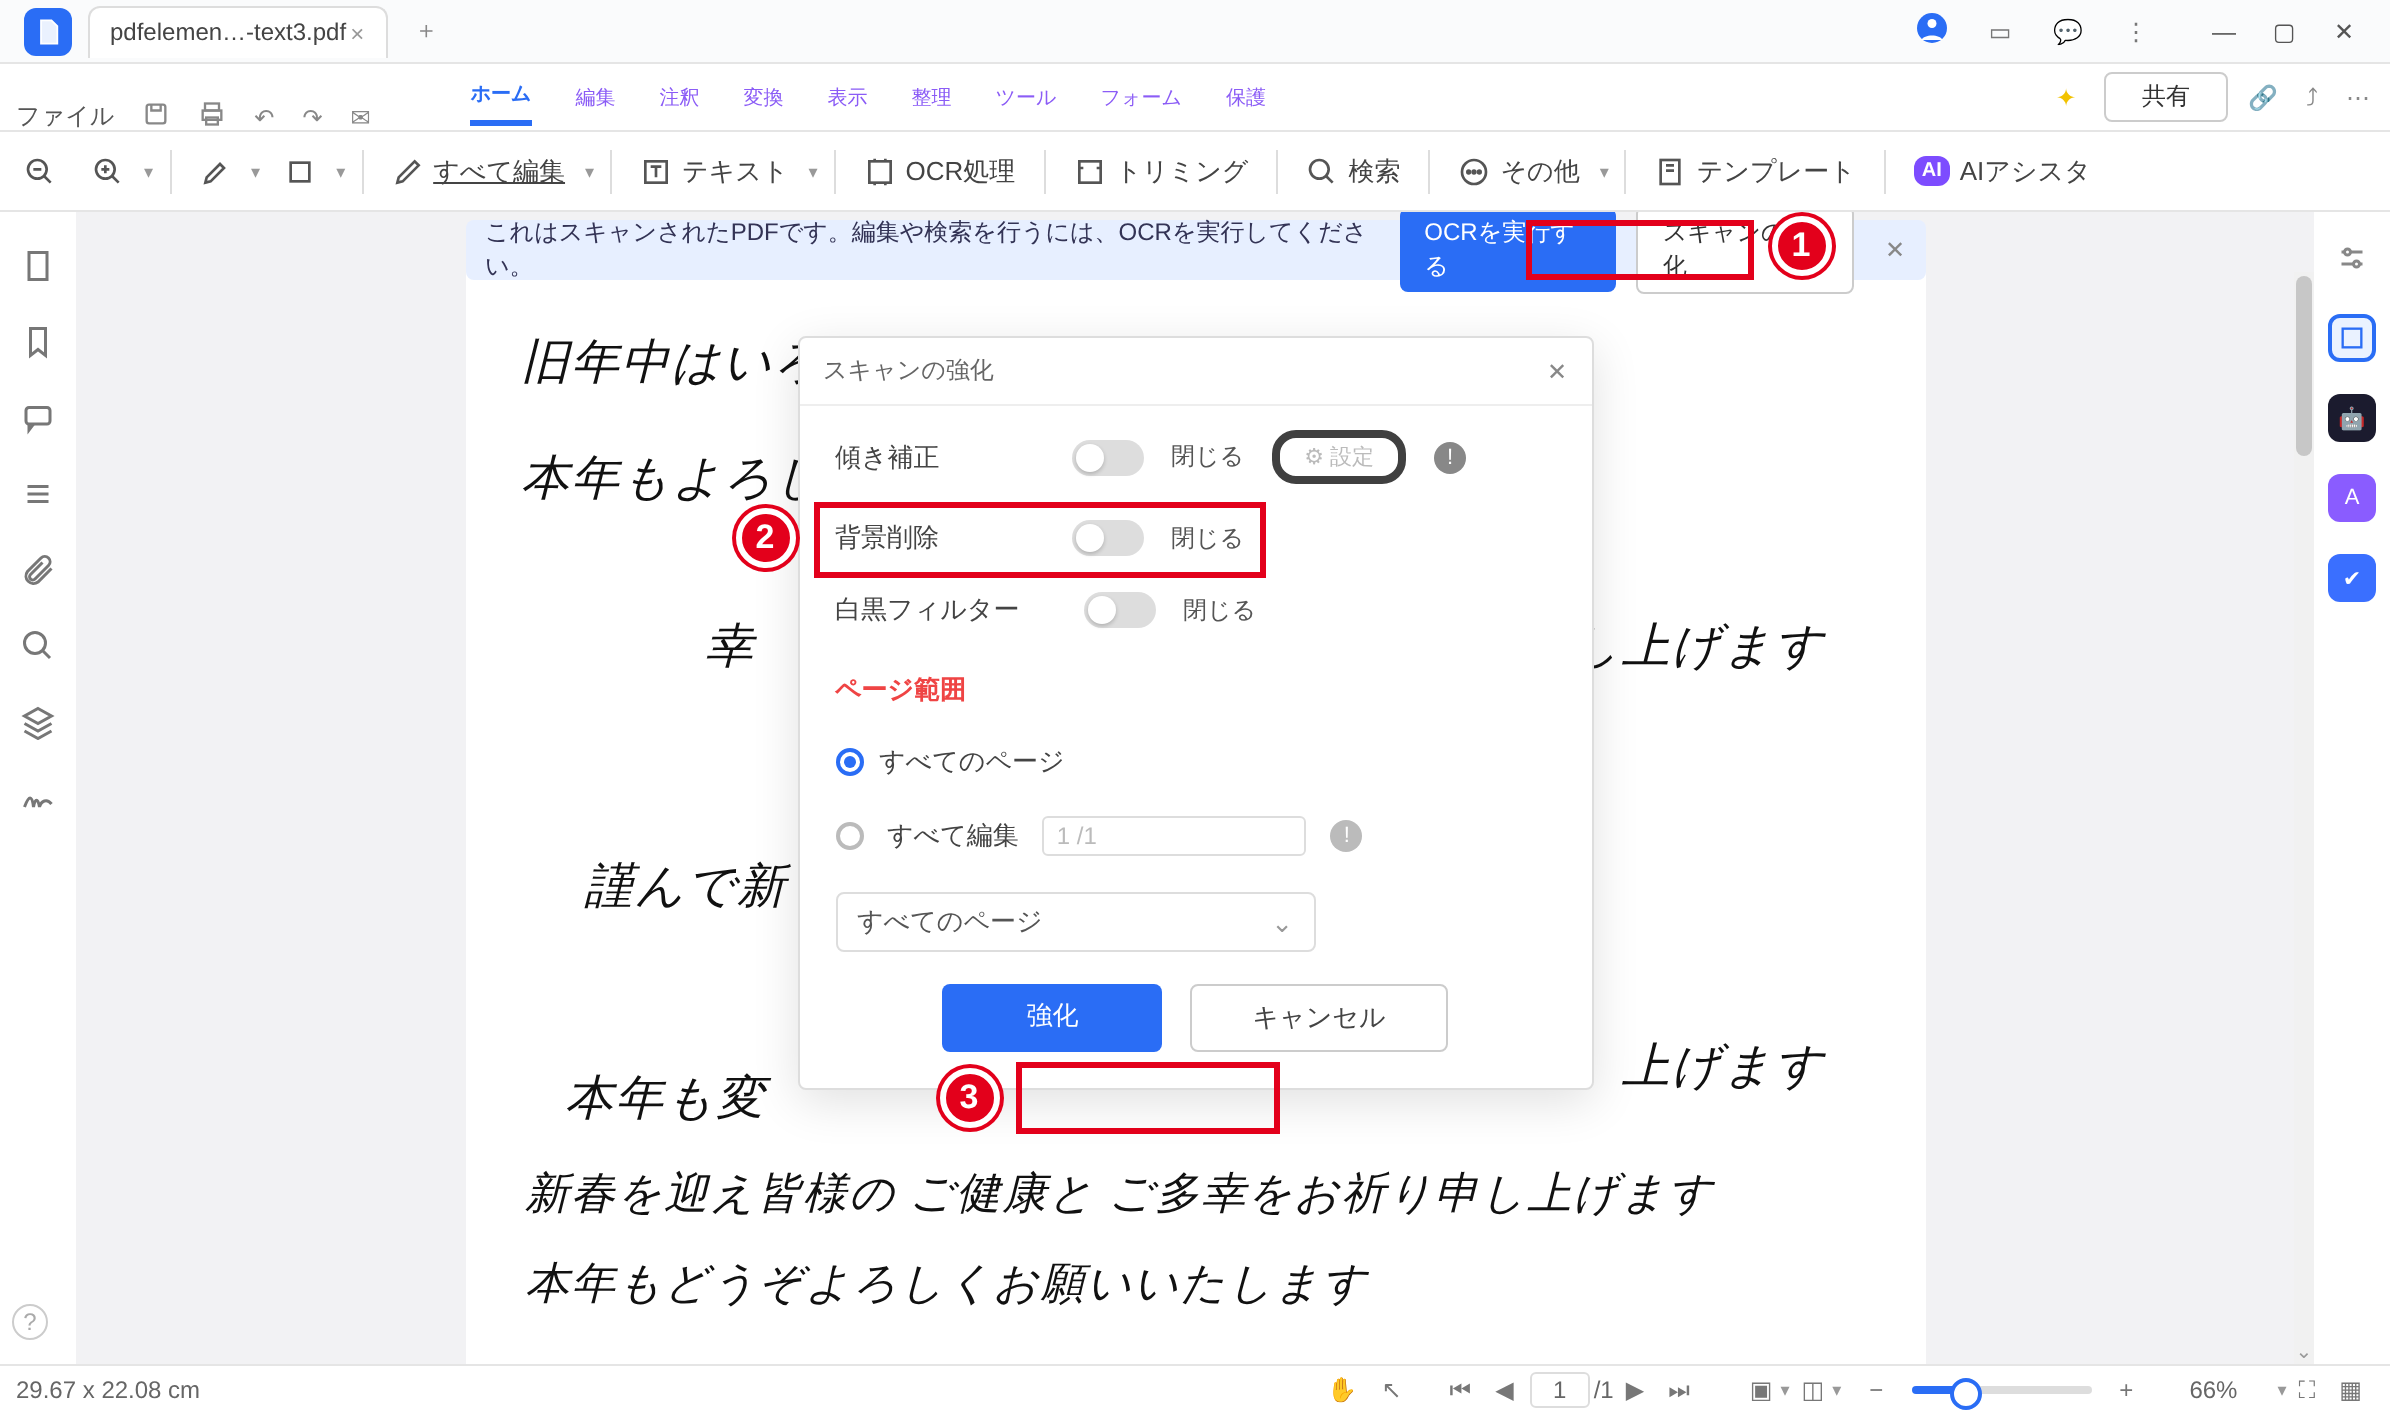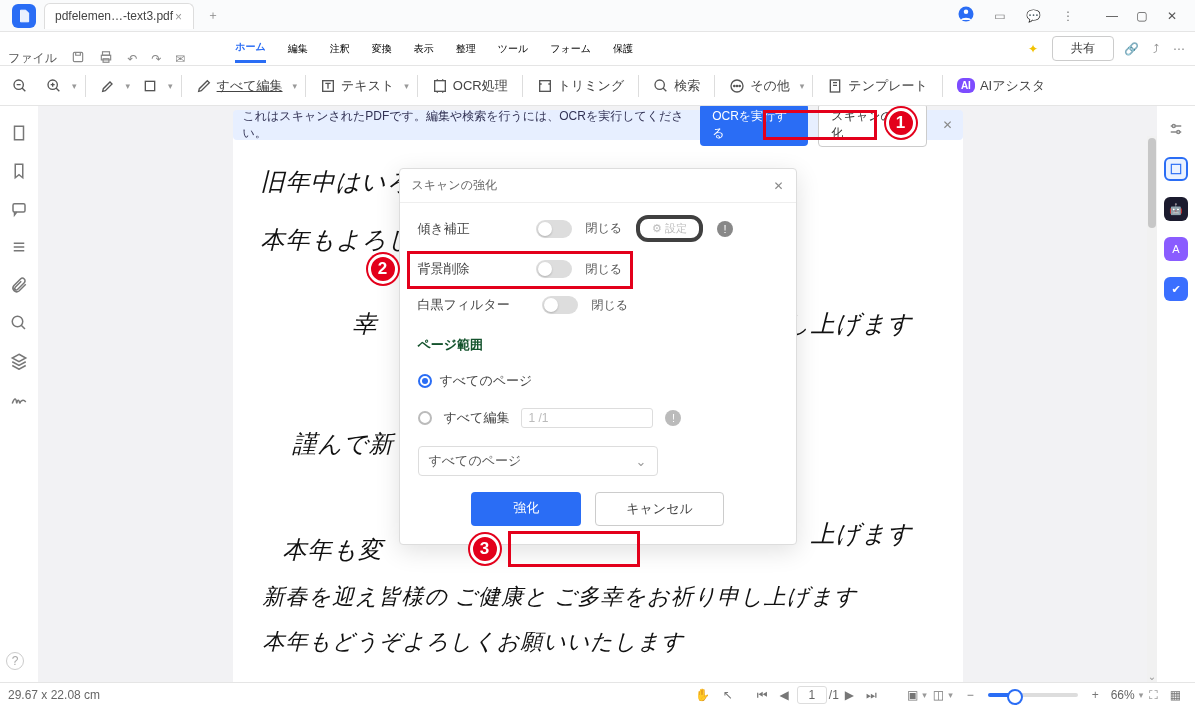--- a/index.html
+++ b/index.html
@@ -56,21 +56,21 @@
   .win-btns span { width:26px;text-align:center;color:#555; }
 
   
   .menubar {
     display:flex; align-items:center; height:34px; padding:0 8px;
     border-bottom:1px solid #e5e5e5;
   }
   .file-menu { display:flex; align-items:center; gap:14px; font-size:12px; color:#555;margin-top:20px; }
   .file-menu .icon { color:#888; }
   .tabs-main { display:flex; align-items:center; gap:22px; margin-left:50px; font-size:10px; }
-  .tabs-main .item { color:#000000; padding:6px 0; }
+  .tabs-main .item { color:#8b5cf6; padding:6px 0; }
   .tabs-main .item.active { color:var(--accent); font-weight:bold; border-bottom:3px solid var(--accent); }
   .menubar .spacer { flex:1; }
   .share-btn { border:1px solid #ccc; border-radius:4px; padding:3px 18px;font-size:12px;margin-right:10px; }
   .menubar-right-icons { display:flex; gap:14px; color:#888; padding-right:2px; }
 
   
   .toolbar {
     display:flex; align-items:center; height:40px; padding:0 6px;
     border-bottom:1px solid #e5e5e5;
     gap:6px;
@@ -149,21 +149,21 @@
   .modal-body { padding:12px 18px 4px 18px; display:flex; flex-direction:column; gap:18px; }
   .row { display:flex; align-items:center; gap:14px; }
   .row .label { width:104px; color:#444;}
   .toggle { width:36px;height:18px;border-radius:10px;background:#ddd;position:relative; }
   .toggle::after { content:'';position:absolute;width:14px;height:14px;background:#fff;border-radius:50%;top:2px;left:2px;box-shadow:0 1px 2px rgba(0,0,0,0.2);}
   .toggle.on { background:var(--accent);}
   .toggle.on::after { left:20px;}
   .state { font-size:12px;color:#555; }
   .ghost-btn { border:4px solid #404040;border-radius:12px;padding:2px 12px;color:#bbb;font-size:11px;}
   .info-dot { width:16px;height:16px;border-radius:50%;background:#888;color:#fff;font-size:11px;display:inline-flex;align-items:center;justify-content:center;}
-  .section-title { font-weight:bold; color:#14532d; margin-top:4px;}
+  .section-title { font-weight:bold; color:#ef4444; margin-top:4px;}
   .radio { display:flex;align-items:center;gap:8px;color:#444;}
   .radio .dot { width:14px;height:14px;border-radius:50%;border:2px solid var(--accent);position:relative;}
   .radio .dot.checked::after { content:'';position:absolute;inset:2px;border-radius:50%;background:var(--accent);}
   .radio .dot.unchecked { border-color:#bbb;}
   .pg-input { border:1px solid #ddd;padding:2px 6px;width:132px;color:#bbb;border-radius:3px;font-size:12px; }
   .select { border:1px solid #ddd;border-radius:4px;padding:5px 10px;display:flex;justify-content:space-between;align-items:center;color:#555;width:240px;}
   .modal-foot { display:flex;justify-content:center;gap:14px;padding:12px 0 18px 0;}
   .primary { background:var(--accent);color:#fff;padding:7px 42px;border-radius:4px;font-size:13px;}
   .secondary { background:#fff;border:1px solid #ccc;color:#444;padding:7px 30px;border-radius:4px;font-size:13px;}
 
@@ -504,17 +504,17 @@
   <span>/1</span>
   <span class="ico">▶</span>
   <span class="ico">⏭</span>
   <span class="ico" style="margin-left:24px">▣</span>
     <span class="caret">▾</span>
   <span class="ico">◫</span>
     <span class="caret">▾</span>
   <span class="ico" style="margin-left:14px">−</span>
   <span class="zoom-slider"></span>
   <span class="ico">+</span>
-  <span style="margin:0 6px">66%</span>
+  <span style="margin:0 22px">66%</span>
     <span class="caret">▾</span>
   <span class="ico">⛶</span>
   <span class="ico">▦</span>
 </div>
 
 </body></html>

